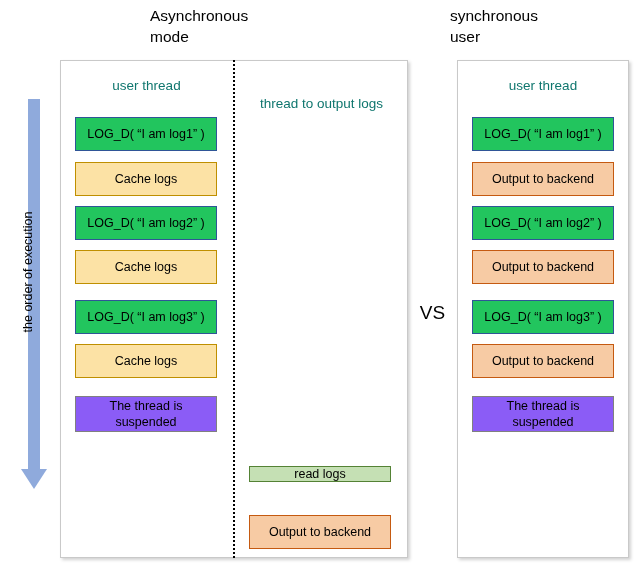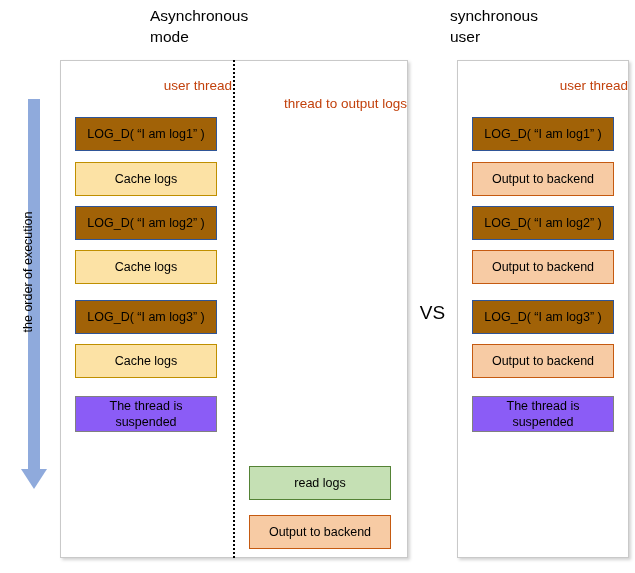--- a/index.html
+++ b/index.html
@@ -82,43 +82,43 @@
     left: 233px;
     top: 60px;
     width: 0;
     height: 498px;
     border-left: 2px dotted #000;
   }
 
   
   .col-head {
     position: absolute;
-    text-align: right;
+    text-align: center;
     font-size: 13.5px;
-    color: #c2410c;
+    color: #0f766e;
   }
   #head-user-async  { left: 61px;  top: 78px; width: 171px; }
   #head-output-logs { left: 236px; top: 96px; width: 171px; }
   #head-user-sync   { left: 458px; top: 78px; width: 170px; }
 
   
   .box {
     position: absolute;
     box-sizing: border-box;
     display: flex;
     align-items: center;
     justify-content: center;
     text-align: center;
     font-size: 12.5px;
     line-height: 16px;
     white-space: pre-line;
     border-width: 1px;
     border-style: solid;
   }
-  .box.blue   { background: #a16207; border-color: #2F5597; }
+  .box.blue   { background: #22c55e; border-color: #2F5597; }
   .box.yellow { background: #FCE2A5; border-color: #BF8F00; }
   .box.orange { background: #F7CBA4; border-color: #C55A11; }
   .box.green  { background: #C5E0B4; border-color: #548235; }
   .box.gray   { background: #8b5cf6; border-color: #808080; }
 
   
   #vs-label {
     position: absolute;
     left: 410px;
     top: 302px;
@@ -150,21 +150,21 @@
 
 <div class="box blue" style="left:75px;  top:117px; width:142px; height:34px;">LOG_D( “I am log1” )</div>
 <div class="box yellow" style="left:75px;  top:162px; width:142px; height:34px;">Cache logs</div>
 <div class="box blue" style="left:75px;  top:206px; width:142px; height:34px;">LOG_D( “I am log2” )</div>
 <div class="box yellow" style="left:75px;  top:250px; width:142px; height:34px;">Cache logs</div>
 <div class="box blue" style="left:75px;  top:300px; width:142px; height:34px;">LOG_D( “I am log3” )</div>
 <div class="box yellow" style="left:75px;  top:344px; width:142px; height:34px;">Cache logs</div>
 <div class="box gray" style="left:75px;  top:396px; width:142px; height:36px;">The thread is
 suspended</div>
 
-<div class="box green" style="left:249px; top:466px; width:142px; height:34px;">read logs</div>
+<div class="box green" style="left:249px; top:466px; width:142px; height:16px;">read logs</div>
 <div class="box orange" style="left:249px; top:515px; width:142px; height:34px;">Output to backend</div>
 
 <div id="vs-label">VS</div>
 
 <div class="panel" id="panel-sync"></div>
 <div class="col-head" id="head-user-sync">user thread</div>
 
 <div class="box blue" style="left:472px; top:117px; width:142px; height:34px;">LOG_D( “I am log1” )</div>
 <div class="box orange" style="left:472px; top:162px; width:142px; height:34px;">Output to backend</div>
 <div class="box blue" style="left:472px; top:206px; width:142px; height:34px;">LOG_D( “I am log2” )</div>

